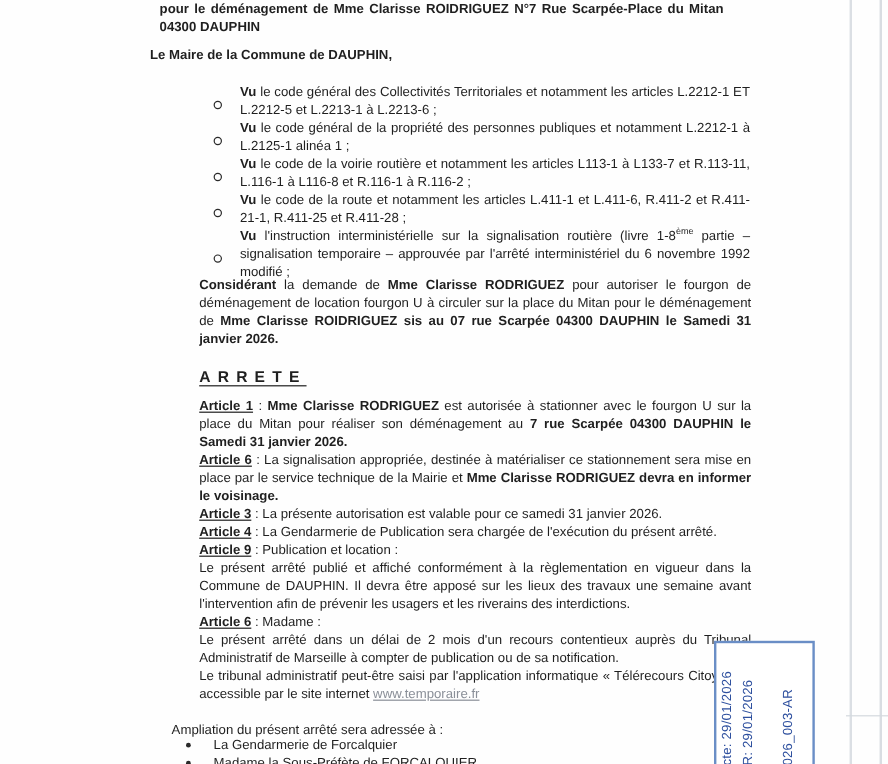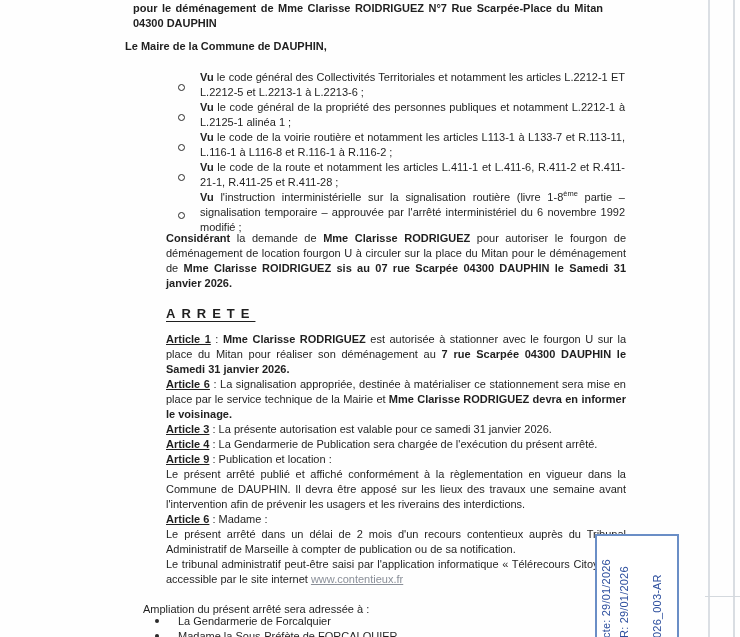--- a/index.html
+++ b/index.html
@@ -110,21 +110,21 @@
 
   <div id="articles">
     <p><span class="b u">Article 1</span><span> : </span><span class="b">Mme Clarisse RODRIGUEZ</span><span> est autorisée à stationner avec le fourgon U sur la place du Mitan pour réaliser son déménagement au </span><span class="b">7 rue Scarpée 04300 DAUPHIN le Samedi 31 janvier 2026.</span></p>
     <p><span class="b u">Article 6</span><span> : La signalisation appropriée, destinée à matérialiser ce stationnement sera mise en place par le service technique de la Mairie et </span><span class="b">Mme Clarisse RODRIGUEZ devra en informer le voisinage.</span></p>
     <p><span class="b u">Article 3</span><span> : La présente autorisation est valable pour ce samedi 31 janvier 2026.</span></p>
     <p><span class="b u">Article 4</span><span> : La Gendarmerie de Publication sera chargée de l'exécution du présent arrêté.</span></p>
     <p><span class="b u">Article 9</span><span> : Publication et location :</span></p>
     <p><span>Le présent arrêté publié et affiché conformément à la règlementation en vigueur dans la Commune de DAUPHIN. Il devra être apposé sur les lieux des travaux une semaine avant l'intervention afin de prévenir les usagers et les riverains des interdictions.</span></p>
     <p><span class="b u">Article 6</span><span> : Madame :</span></p>
     <p><span>Le présent arrêté dans un délai de 2 mois d'un recours contentieux auprès du Tribunal Administratif de Marseille à compter de publication ou de sa notification.</span></p>
-    <p><span>Le tribunal administratif peut-être saisi par l'application informatique « Télérecours Citoyens » accessible par le site internet </span><span class="link">www.contentieux.fr</span></p>
+    <p><span>Le tribunal administratif peut-être saisi par l'application informatique « Télérecours Citoyens » accessible par le site internet </span><span class="link">www.temporaire.fr</span></p>
   </div>
 
   <p id="ampliation">Ampliation du présent arrêté sera adressée à :</p>
 
   <ul id="recipients">
     <li>
       <span class="dot-col">
           <span class="dot"></span>
         </span>
       <span>La Gendarmerie de Forcalquier</span>

